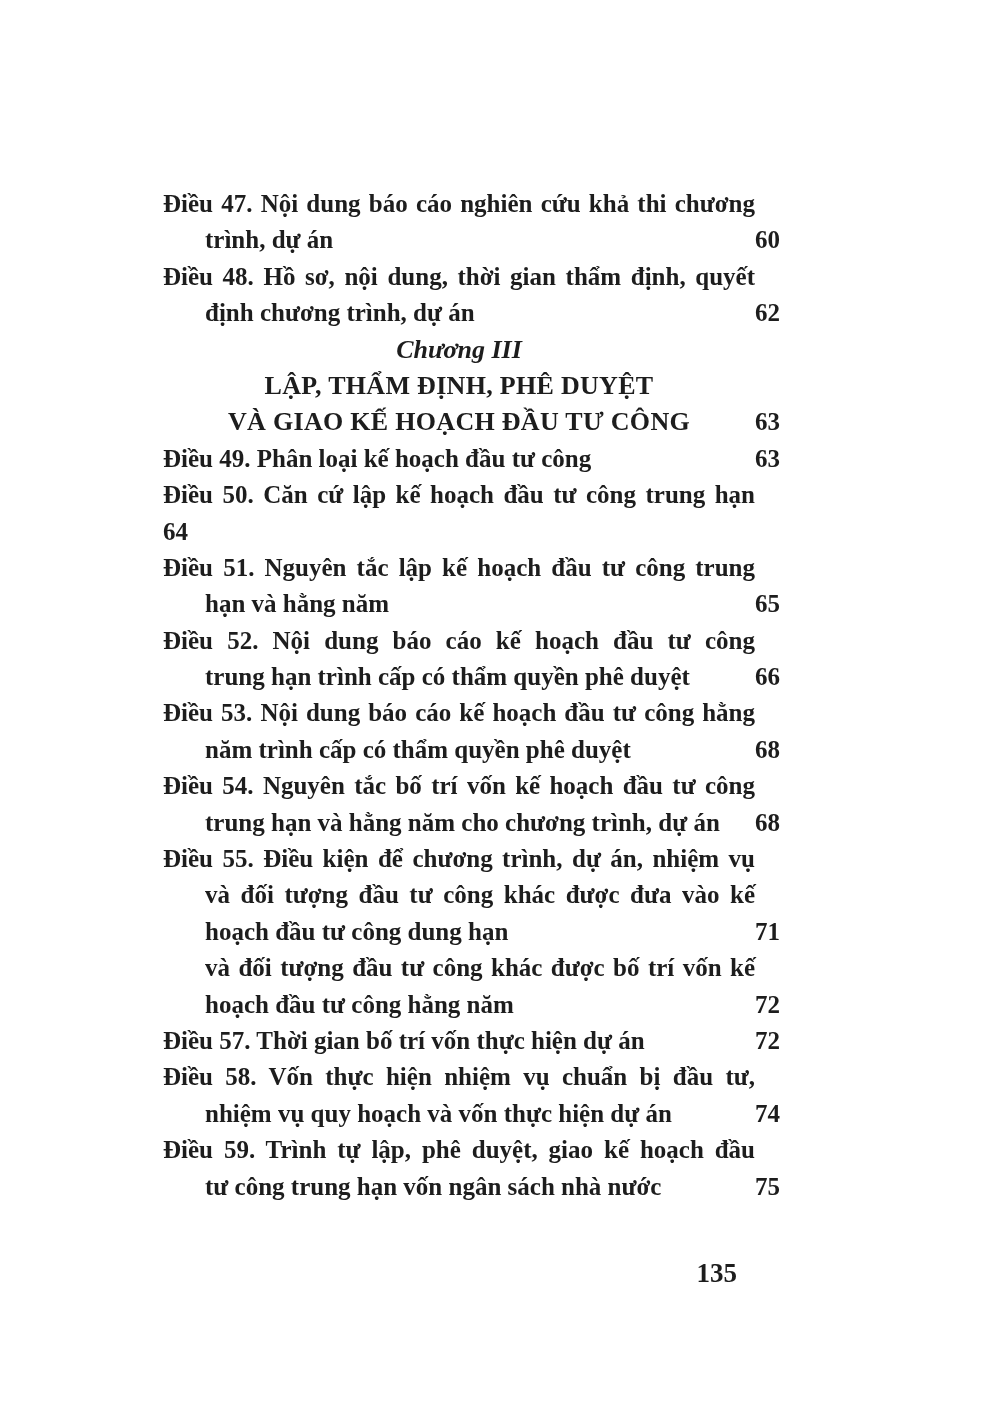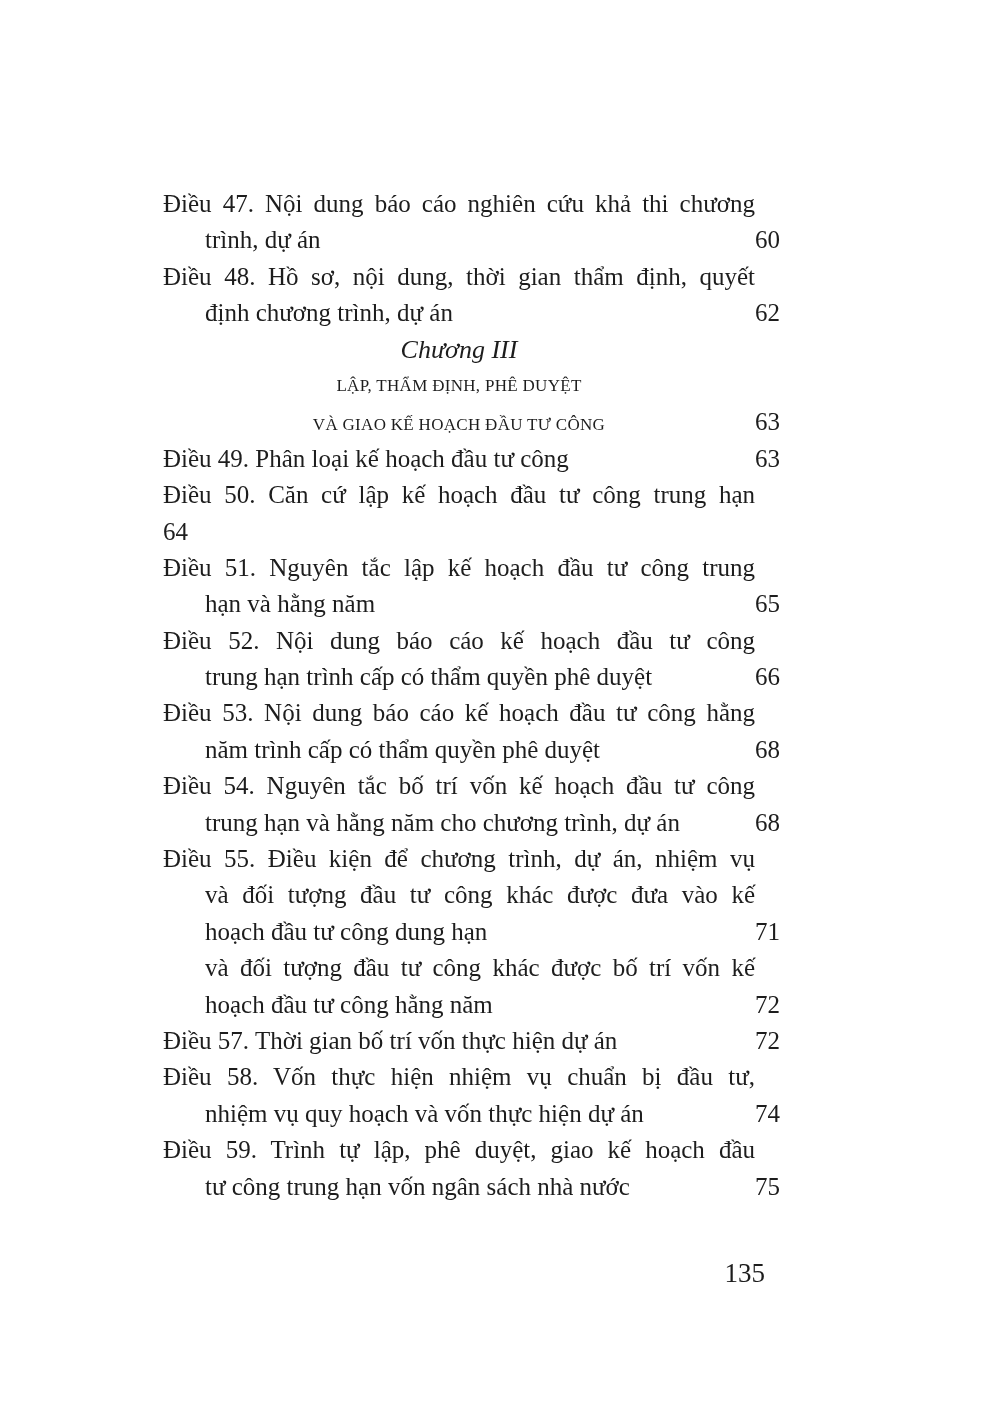--- a/index.html
+++ b/index.html
@@ -8,20 +8,21 @@
     background: #ffffff;
   }
   .page {
     position: relative;
     width: 912px;
     height: 1413px;
     background: #ffffff;
     overflow: hidden;
     font-family: "Liberation Serif", "DejaVu Serif", serif;
     color: #1d1d1d;
+    font-weight: bold;
   }
   .watermark {
     position: absolute;
     left: 960px;
     top: 4px;
     width: 34px;
     height: 34px;
     color: #c9c9c9;
   }
   .toc {
@@ -50,32 +51,32 @@
     font-size: 25px;
   }
   .k-entry-cont .txt { padding-left: 42px; }
   .k-chapter-label .txt {
     text-align: center;
     font-style: italic;
     font-size: 26px;
   }
   .k-chapter-title .txt {
     text-align: center;
-    font-size: 17px;
+    font-size: 26px;
     letter-spacing: 0.3px;
   }
   .justify .txt {
     white-space: normal;
     text-align: justify;
     text-align-last: justify;
   }
   .folio {
     position: absolute;
     top: 1256px;
-    right: 147px;
+    right: 175px;
     font-size: 27px;
     line-height: 34px;
   }
 </style>
 </head>
 <body>
 
 <div class="page" style="color: rgb(29, 29, 29); background: rgb(255, 255, 255);">
 
   <div class="watermark" aria-hidden="true" style="color: rgb(201, 201, 201);">

